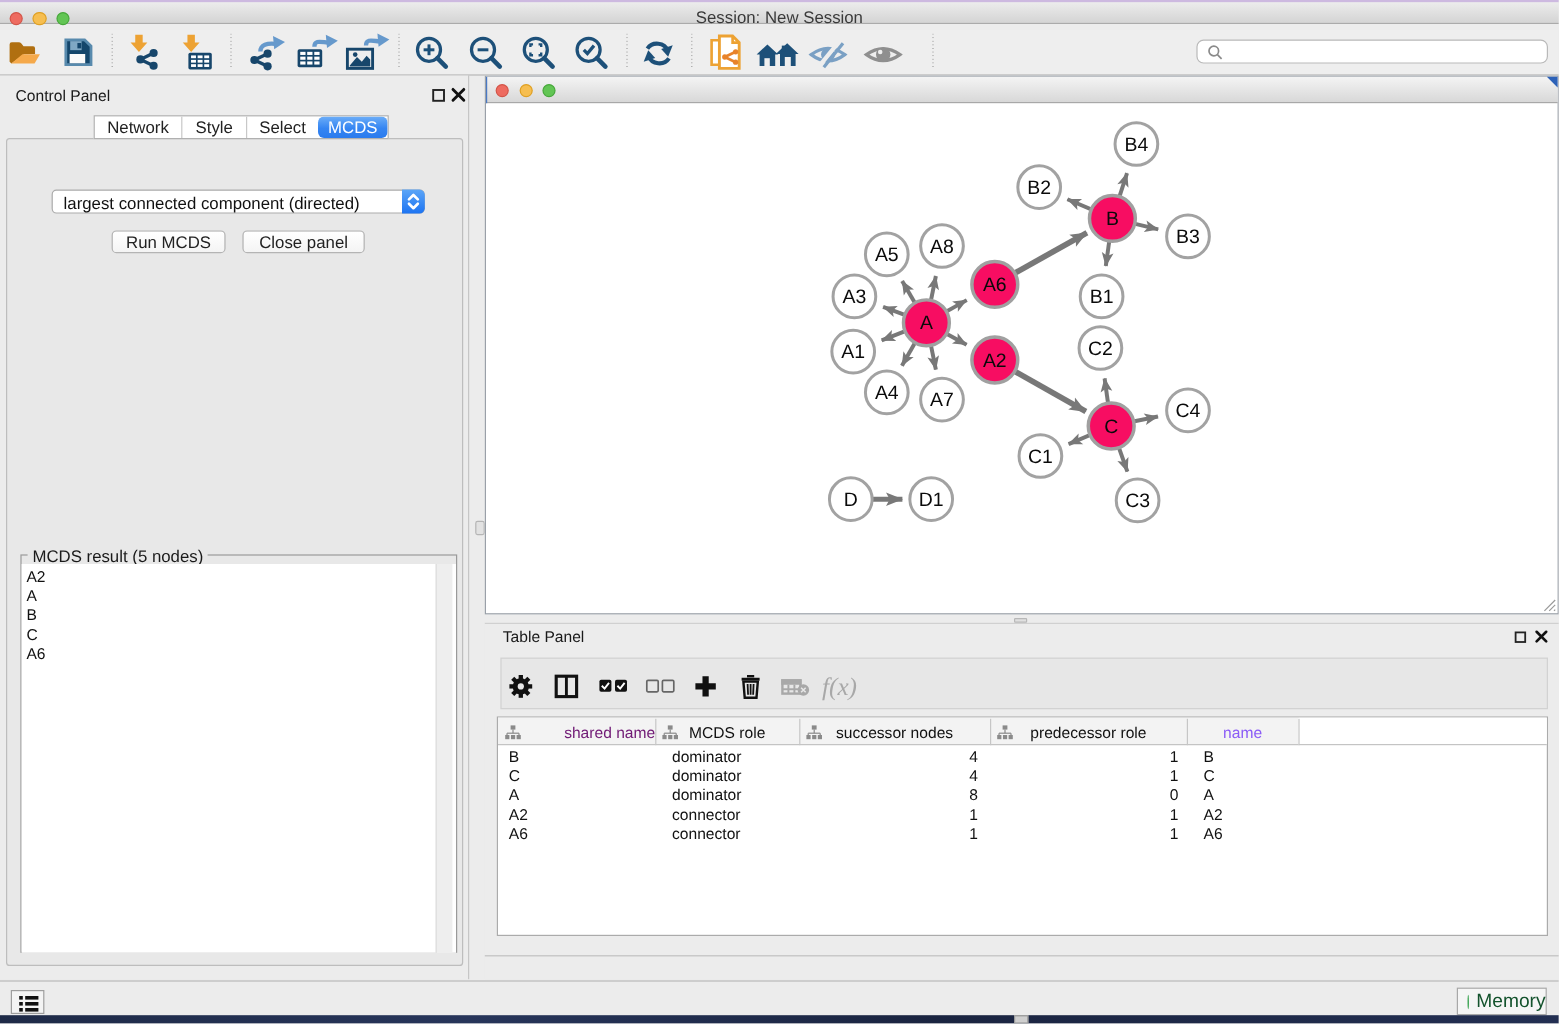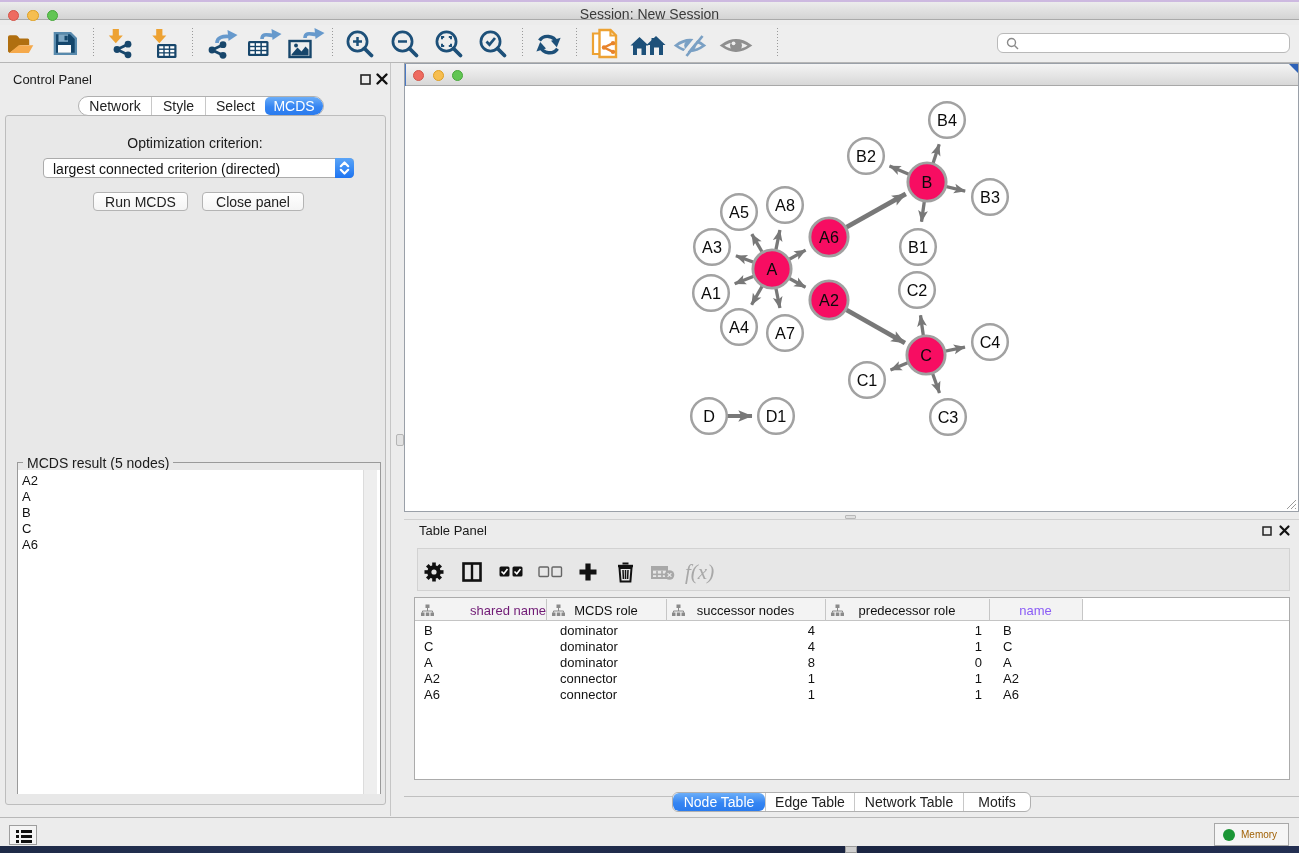--- a/index.html
+++ b/index.html
@@ -1,19 +1,19 @@
 <!DOCTYPE html>
 <html><head><meta charset="utf-8"><style>
 *{margin:0;padding:0;box-sizing:border-box}
 html,body{width:1299px;height:853px;overflow:hidden;font-family:"Liberation Sans",sans-serif}
 body{position:relative;background:#ececec}
 .abs{position:absolute}
 .tl{border-radius:50%;width:13px;height:13px;position:absolute;top:6px}
 .sep{position:absolute;top:28px;height:28px;width:1px;background-image:linear-gradient(#9a9a9a 1px,transparent 1px);background-size:1px 3px}
-.seg{position:absolute;display:flex;background:#fff;border:1px solid #b0b0b0;border-radius:10px;overflow:hidden}
+.seg{position:absolute;display:flex;background:#fff;border:1px solid #b0b0b0;border-radius:0;overflow:hidden}
 .seg>div{display:flex;align-items:center;justify-content:center;font-size:14px;color:#222;border-left:1px solid #c8c8c8}
 .seg>div:first-child{border-left:none}
 .seg>div.on{background:linear-gradient(#6caef8,#3585f2 55%,#2a7bee);color:#fff;border-left:none;border-radius:5px}
 .btn{position:absolute;background:linear-gradient(#ffffff,#f4f4f4);border:1px solid #b4b4b4;border-radius:4px;font-size:14px;color:#222;display:flex;align-items:center;justify-content:center}
 svg{position:absolute;overflow:visible}
 </style></head><body>
 
 <div class="abs" style="left:0;top:0;width:1299px;height:2px;background:#cdb9e0"></div>
 
 <div class="abs" style="left:0;top:2px;width:1299px;height:18px;background:linear-gradient(#ececec,#d4d4d4);border-bottom:1px solid #aaa">
@@ -169,24 +169,23 @@
   <div class="abs" style="left:390px;top:0;width:1px;height:753px;background:#c6c6c6"></div>
 
   <div class="abs" style="left:5px;top:52px;width:381px;height:690px;background:#e8e8e8;border:1px solid #bdbdbd;border-radius:3px"></div>
 
   <div class="seg" style="left:78px;top:33px;height:20px">
     <div style="width:72px">Network</div>
     <div style="width:54px">Style</div>
     <div style="width:60px">Select</div>
     <div class="on" style="width:58px">MCDS</div>
   </div>
-  <div class="abs" style="left:0;top:72px;width:390px;text-align:center;font-size:14px;color:#1a1a1a">Optimization criterion:</div>
 
   <div class="abs" style="left:43px;top:95px;width:311px;height:20px;background:#fff;border:1px solid #ababab;border-radius:4px">
-    <div class="abs" style="left:9px;top:2px;font-size:14px;color:#111">largest connected criterion (directed)</div>
+    <div class="abs" style="left:9px;top:2px;font-size:14px;color:#111">largest connected component (directed)</div>
     <div class="abs" style="right:-1px;top:-1px;width:19px;height:20px;background:linear-gradient(#5ba5f7,#1d74f2);border-radius:0 4.5px 4.5px 0">
       <svg width="19" height="20" style="left:0;top:0">
           <path d="M5.8,8.2 L9.5,4.5 L13.2,8.2" fill="none" stroke="#fff" stroke-width="2.2" stroke-linecap="round" stroke-linejoin="round"></path>
           <path d="M5.8,11.8 L9.5,15.5 L13.2,11.8" fill="none" stroke="#fff" stroke-width="2.2" stroke-linecap="round" stroke-linejoin="round"></path>
         </svg>
     </div>
   </div>
   <div class="btn" style="left:93px;top:129px;width:95px;height:19px">Run MCDS</div>
   <div class="btn" style="left:202px;top:129px;width:102px;height:19px">Close panel</div>
 
@@ -423,38 +422,32 @@
 <div class="abs" style="left:497px;top:73px;width:70px;text-align:right;font-size:13px;color:#111">1</div>
 <div class="abs" style="left:588px;top:73px;font-size:13px;color:#111">A2</div>
 <div class="abs" style="left:9px;top:89px;font-size:13px;color:#111">A6</div>
 <div class="abs" style="left:145px;top:89px;font-size:13px;color:#111">connector</div>
 <div class="abs" style="left:330px;top:89px;width:70px;text-align:right;font-size:13px;color:#111">1</div>
 <div class="abs" style="left:497px;top:89px;width:70px;text-align:right;font-size:13px;color:#111">1</div>
 <div class="abs" style="left:588px;top:89px;font-size:13px;color:#111">A6</div>
   </div>
 
   <div class="abs" style="left:0;top:276px;width:895px;height:1px;background:#c0c0c0"></div>
-  <div class="seg" style="left:268px;top:272px;height:20px;border-radius:6px">
-    <div class="on" style="width:92px;border-radius:6px">Node Table</div>
-    <div style="width:89px">Edge Table</div>
-    <div style="width:109px">Network Table</div>
-    <div style="width:67px">Motifs</div>
-  </div>
 </div>
 
 <div class="abs" style="left:0;top:817px;width:1299px;height:29px;background:#ececec;border-top:1px solid #b8b8b8">
   <div class="abs" style="left:9px;top:7px;width:28px;height:20px;background:#f4f4f4;border:1px solid #9e9e9e">
     <svg width="16" height="14" style="left:6px;top:3px">
       <rect x="0" y="1" width="3" height="3" fill="#111"></rect>
         <rect x="5" y="1" width="11" height="3" fill="#111"></rect>
       <rect x="0" y="6" width="3" height="3" fill="#111"></rect>
         <rect x="5" y="6" width="11" height="3" fill="#111"></rect>
       <rect x="0" y="11" width="3" height="3" fill="#111"></rect>
         <rect x="5" y="11" width="11" height="3" fill="#111"></rect>
     </svg>
   </div>
   <div class="abs" style="left:1214px;top:5px;width:75px;height:23px;background:#f5f5f5;border:1px solid #a8a8a8;display:flex;align-items:center">
     <div style="width:12px;height:12px;border-radius:50%;background:#1b9636;margin-left:8px"></div>
-    <div style="font-size:10px;color:#a16207;margin-left:6px">Memory</div>
+    <div style="font-size:16px;color:#14532d;margin-left:6px">Memory</div>
   </div>
 </div>
 <div class="abs" style="left:0;top:846px;width:1299px;height:7px;background:linear-gradient(90deg,#1e2a47,#27355a 30%,#1a2440 60%,#232f52)"></div>
 <div class="abs" style="left:845px;top:846px;width:12px;height:7px;background:#cfcfcf;border:1px solid #9a9a9a"></div>
 
 </body></html>

